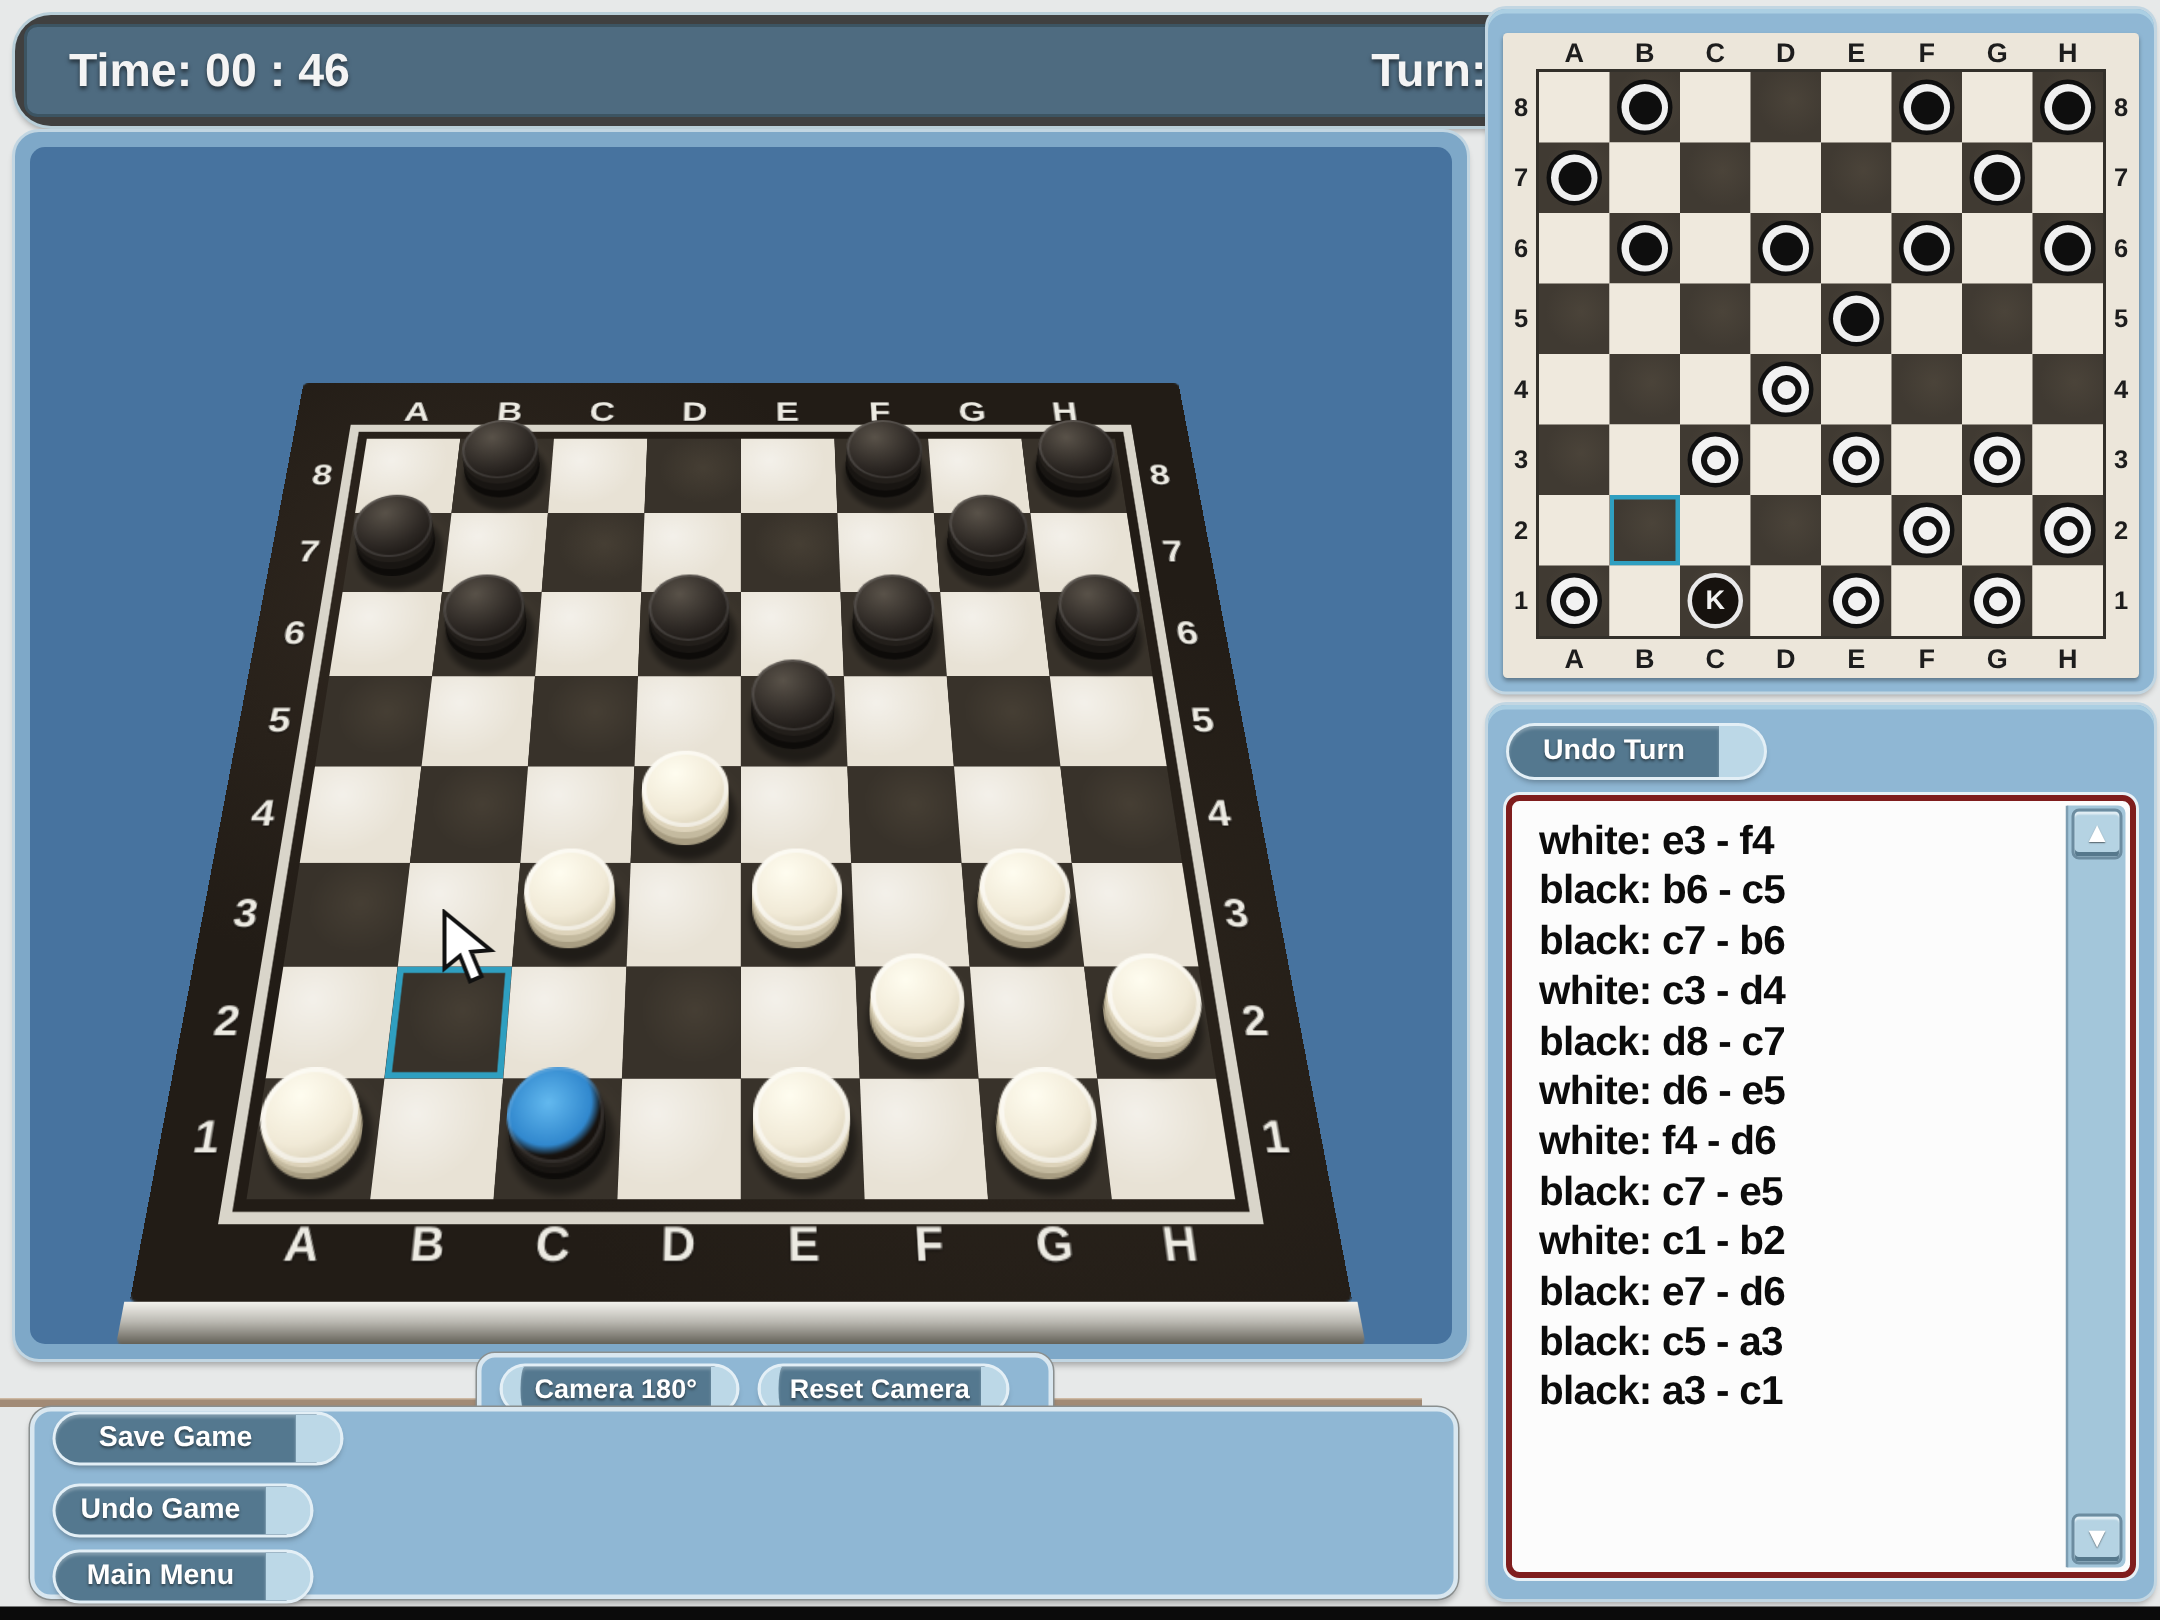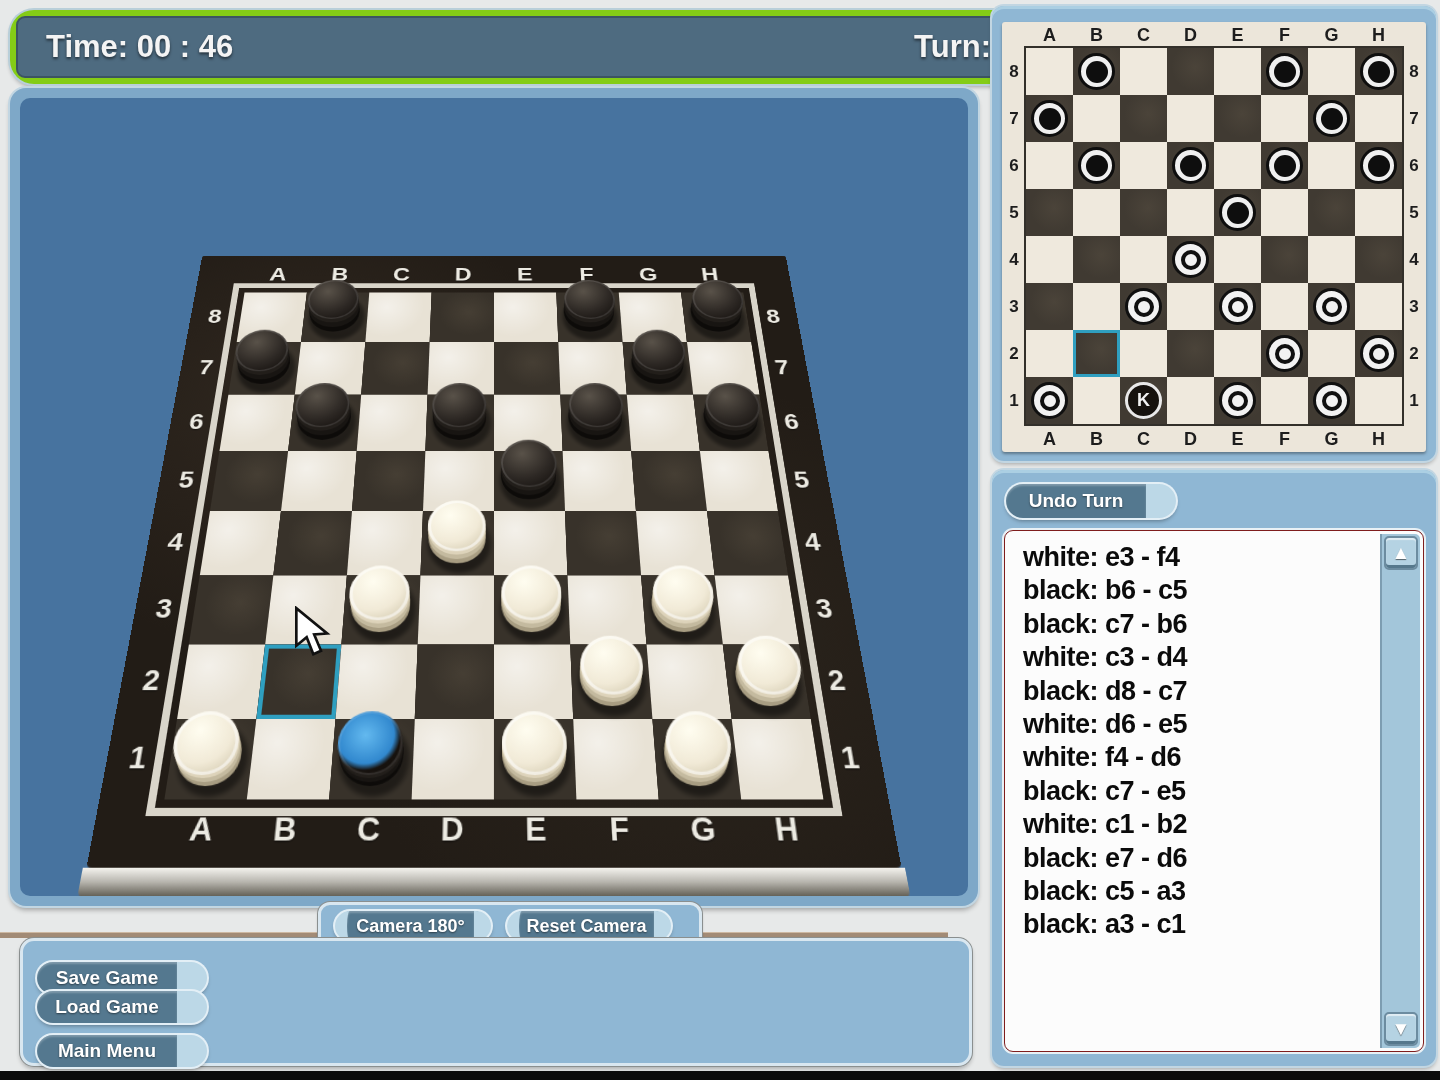--- a/index.html
+++ b/index.html
@@ -7,21 +7,21 @@
   body {
     position:relative;
     background:#e7e9e9;
     font-family:"Liberation Sans", sans-serif;
     -webkit-font-smoothing:antialiased;
   }
 
   
   .top-bar{
     position:absolute; left:10px; top:10px; width:1116px; height:74px;
-    background:#84cc16; border-radius:24px;
+    background:#404040; border-radius:24px;
     box-shadow:0 0 0 2px #b9cfd9, 0 3px 4px rgba(0,0,0,.3);
   }
   .top-bar-inner{
     position:absolute; inset:6px; background:#4e6b80; border-radius:9px;
     border:2px solid #3c5462;
     display:flex; justify-content:space-between; align-items:center;
     padding:0 34px 0 28px;
     color:#f4f4f4; font-size:31px; font-weight:bold;
     text-shadow:0 2px 3px rgba(0,0,0,.55);
   }
@@ -143,21 +143,21 @@
 
   
   .move-panel{
     position:absolute; left:992px; top:470px; width:444px; height:596px;
     background:#8fb7d4; border-radius:12px;
     box-shadow:inset 0 3px 0 #abcfe3, 0 0 0 2px #c2d6e2, 0 3px 4px rgba(0,0,0,.3);
   }
   .undo-btn{ left:14px; top:14px; width:170px; height:34px; }
   .list-box{
     position:absolute; left:12px; top:60px; width:420px; height:522px;
-    background:#fcfcfc; border:1px solid #7f1d1d; border-radius:9px;
+    background:#fcfcfc; border:4px solid #7f1d1d; border-radius:9px;
     box-shadow:0 0 0 2px #e8f1f6; overflow:hidden;
   }
   .moves{ position:absolute; left:18px; top:10px; right:52px; bottom:6px; }
   .move-line{ font-size:27px; font-weight:bold; color:#0b0b0b; line-height:33.4px; letter-spacing:-0.5px; }
   .scrollbar{
     position:absolute; right:3px; top:3px; bottom:3px; width:40px;
     background:#a3c6da; border-left:2px solid #7d9db1; border-radius:0 5px 5px 0;
   }
   .scroll-btn{
     position:absolute; left:2px; width:34px; height:34px;
@@ -438,25 +438,25 @@
 <div class="camera-tab">
   <div class="pill2" style="left:14px; top:6px; width:156px;">
     <span>Camera 180°</span>
   </div>
   <div class="pill2" style="left:186px; top:6px; width:164px;">
     <span>Reset Camera</span>
   </div>
 </div>
 
 <div class="bottom-panel">
-  <div class="pill" style="left:14px; top:21px; width:170px;">
+  <div class="pill" style="left:14px; top:2px; width:190px;">
     <span>Save Game</span>
   </div>
   <div class="pill" style="left:14px; top:50px; width:170px;">
-    <span>Load Game</span>
+    <span>Undo Game</span>
   </div>
   <div class="pill" style="left:14px; top:94px; width:170px;">
     <span>Main Menu</span>
   </div>
 </div>
 
 <div class="mini-panel">
   <div class="mini-wrap">
     <div class="mini-letters" style="top:0;" id="mini-letters-top">
         <div>A</div>

